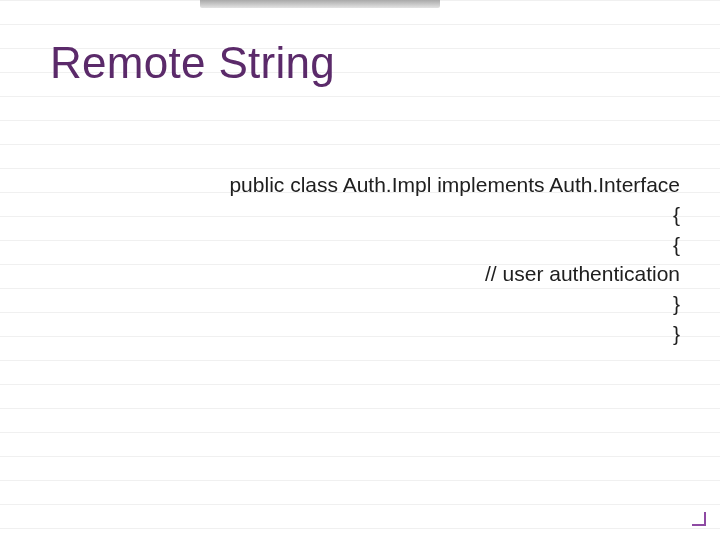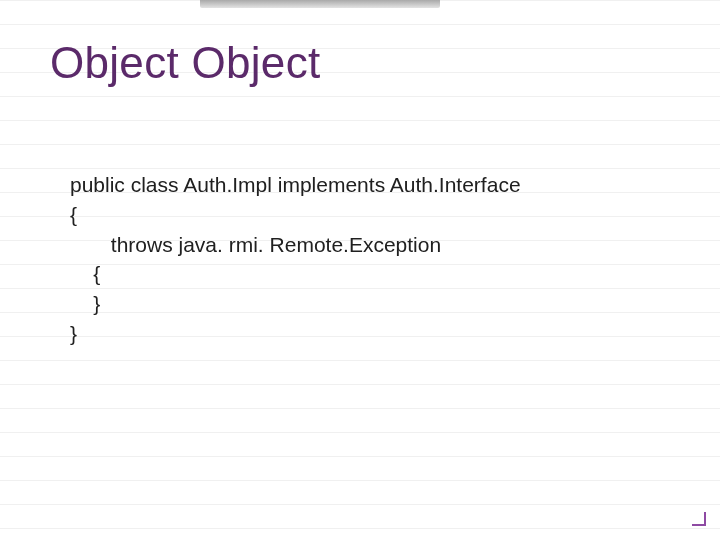--- a/index.html
+++ b/index.html
@@ -48,20 +48,21 @@
     top: 170px;
     left: 70px;
     right: 40px;
     font-size: 21px;
     line-height: 1.42;
     color: #202020;
     font-family: "Tahoma", "Segoe UI", sans-serif;
   }
   .code-block .line {
     white-space: pre;
+    text-align: right;
   }
   .corner {
     position: absolute;
     bottom: 14px;
     right: 14px;
     width: 14px;
     height: 14px;
   }
   .corner::before,
   .corner::after {
@@ -81,25 +82,25 @@
     width: 2px;
     height: 14px;
   }
 </style>
 </head>
 <body>
 
 <div class="slide">
   <div class="top-shadow"></div>
 
-  <div class="title">Object Object</div>
+  <div class="title">Remote String</div>
 
   <div class="code-block">
     <div class="line">public class Auth.Impl implements Auth.Interface</div>
     <div class="line">{</div>
-    <div class="line">       throws java. rmi. Remote.Exception</div>
     <div class="line">    {</div>
+    <div class="line">        // user authentication</div>
     <div class="line">    }</div>
     <div class="line">}</div>
   </div>
 
   <div class="corner"></div>
 </div>
 
 </body></html>

